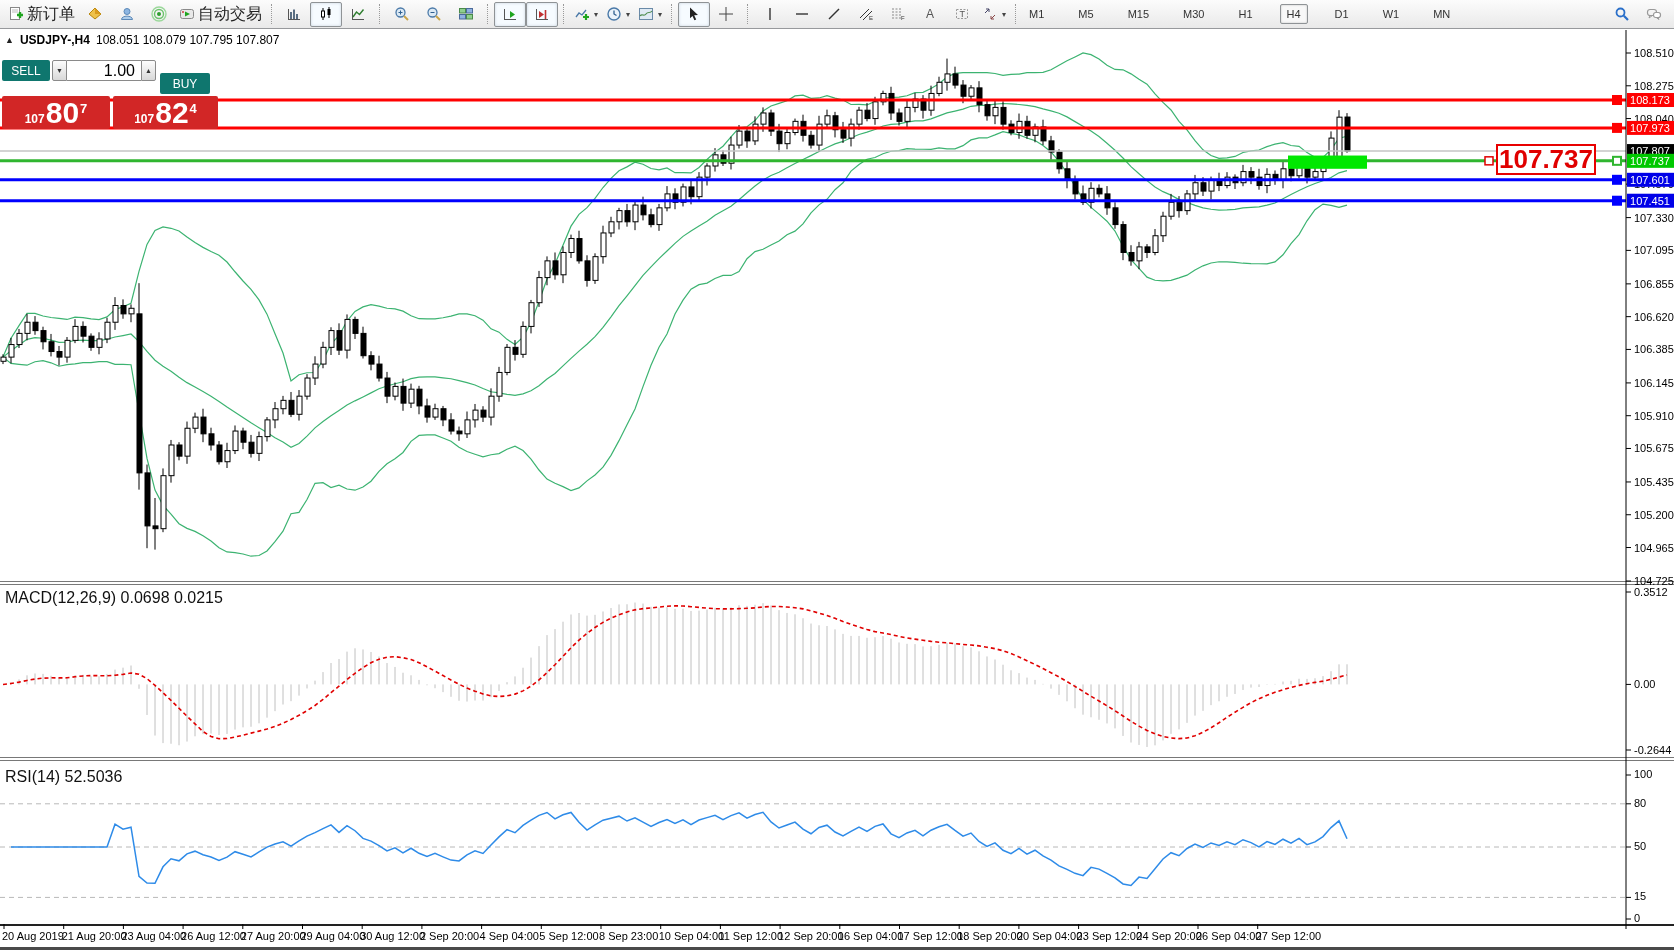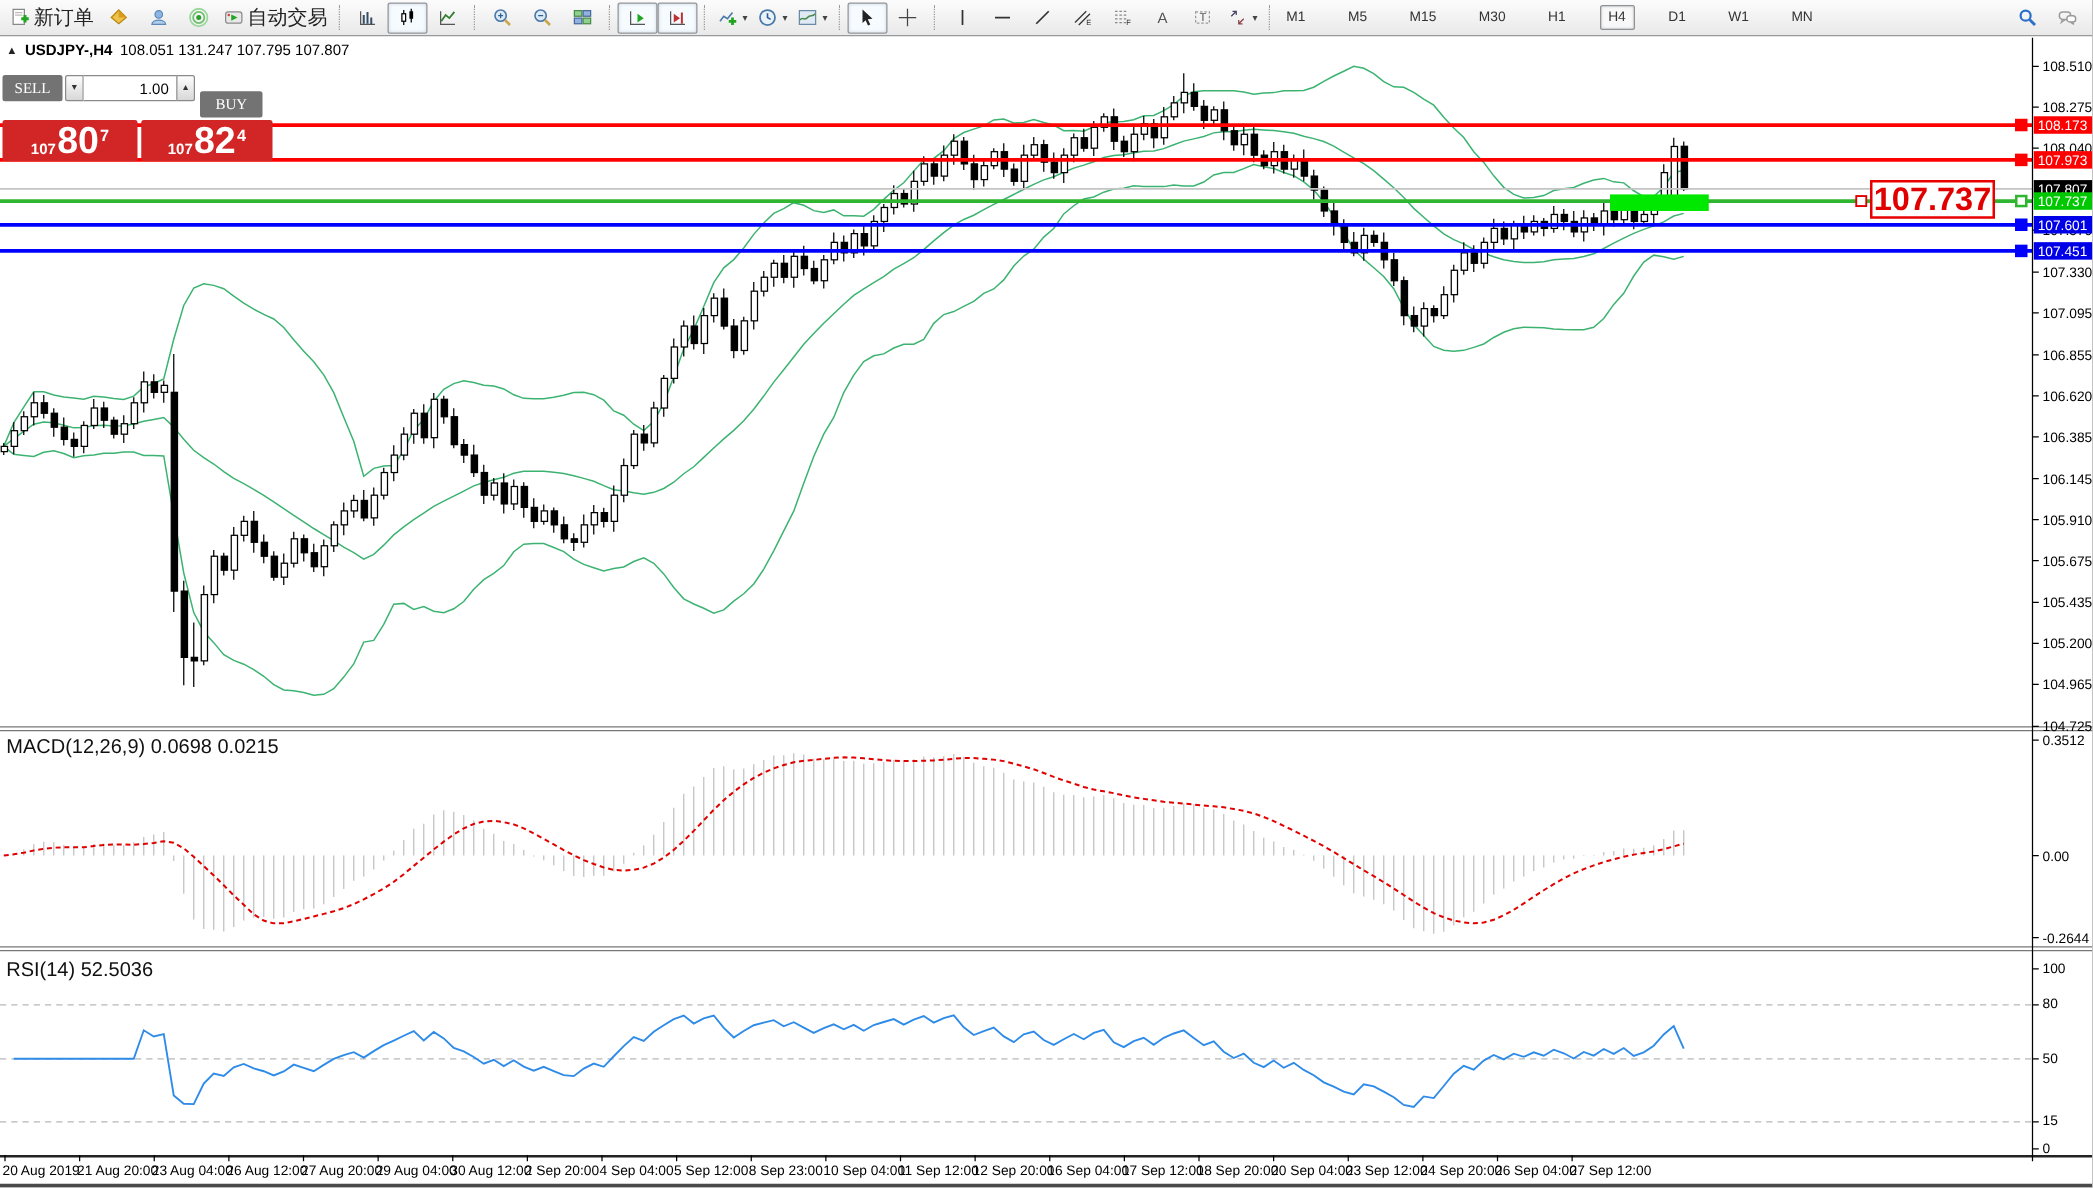--- a/index.html
+++ b/index.html
@@ -23,30 +23,30 @@
   .icon{display:inline-flex;width:16px;height:16px;align-items:center;justify-content:center;}
   
   .chartwrap{position:absolute;top:30px;left:0;width:1674px;height:920px;background:#fff;}
   
   .chart-title{position:absolute;top:33px;left:5px;font-size:12px;color:#000;
                display:flex;align-items:center;gap:6px;}
   .chart-title .tri{font-size:9px;color:#222;}
   .chart-title .sym{font-weight:bold;}
   .qp{position:absolute;top:47px;left:2px;width:218px;font-family:"Liberation Sans",sans-serif;}
   .qp-row1{display:flex;align-items:center;}
-  .qp-btn{height:21px;background:#737373;color:#fff;font-size:12px;display:flex;
-          align-items:center;justify-content:center;border-radius:2px;font-family:Liberation Serif, serif;}
+  .qp-btn{height:21px;background:#0f766e;color:#fff;font-size:12px;display:flex;
+          align-items:center;justify-content:center;border-radius:2px;}
   .qp-sell{width:48px;}  .qp-buy{width:50px;margin-left:4px;margin-top:26px;}
   .spin-btn{width:15px;height:21px;background:linear-gradient(#fdfdfd,#d8d8d8);
             border:1px solid #8a8a8a;box-sizing:border-box;display:flex;align-items:center;
             justify-content:center;font-size:7px;color:#333;}
   .spin-dn{margin-left:2px;border-radius:2px 0 0 2px;}
   .spin-up{border-radius:0 2px 2px 0;}
   .spin-val{width:74px;height:21px;background:#fff;border:1px solid #8a8a8a;border-left:none;
-            border-right:none;box-sizing:border-box;font-size:12px;color:#000;
+            border-right:none;box-sizing:border-box;font-size:16px;color:#000;
             display:flex;align-items:center;justify-content:flex-end;padding-right:6px;}
   .qp-row2{display:flex;margin-top:2px;}
   .qp-big{height:33px;background:#d22626;color:#fff;display:flex;align-items:flex-end;
           justify-content:center;border-radius:2px;padding-bottom:1px;box-sizing:border-box;}
   .qp-big-sell{width:108px;} .qp-big-buy{width:105px;margin-left:3px;}
   .p3{font-size:12px;font-weight:bold;line-height:14px;margin-bottom:2px;}
   .pbig{font-size:30px;line-height:30px;font-weight:bold;margin:0 1px;}
   .psup{font-size:13px;font-weight:bold;transform:translateY(-12px);display:inline-block;}
   .macd-label,.rsi-label{position:absolute;left:5px;font-size:16px;color:#111;}
   .macd-label{top:589px;} .rsi-label{top:768px;}
@@ -995,21 +995,21 @@
         <line x1="1198" y1="894" x2="1198" y2="899" stroke="#000"></line>
         <text x="1196" y="910" font-size="11" fill="#000" font-family="Liberation Sans,sans-serif">26 Sep 04:00</text>
         <line x1="1257.7" y1="894" x2="1257.7" y2="899" stroke="#000"></line>
         <text x="1255.7" y="910" font-size="11" fill="#000" font-family="Liberation Sans,sans-serif">27 Sep 12:00</text>
       </svg>
   </div>
 
   <div class="chart-title">
     <span class="tri">▲</span>
     <span class="sym">USDJPY-,H4</span>
-    <span>108.051 131.247 107.795 107.807</span>
+    <span>108.051 108.079 107.795 107.807</span>
   </div>
 
   <div class="qp">
     <div class="qp-row1">
       <div class="qp-btn qp-sell">SELL</div>
       <div class="spin-btn spin-dn">▼</div>
       <div class="spin-val">1.00</div>
       <div class="spin-btn spin-up">▲</div>
       <div class="qp-btn qp-buy">BUY</div>
     </div>

